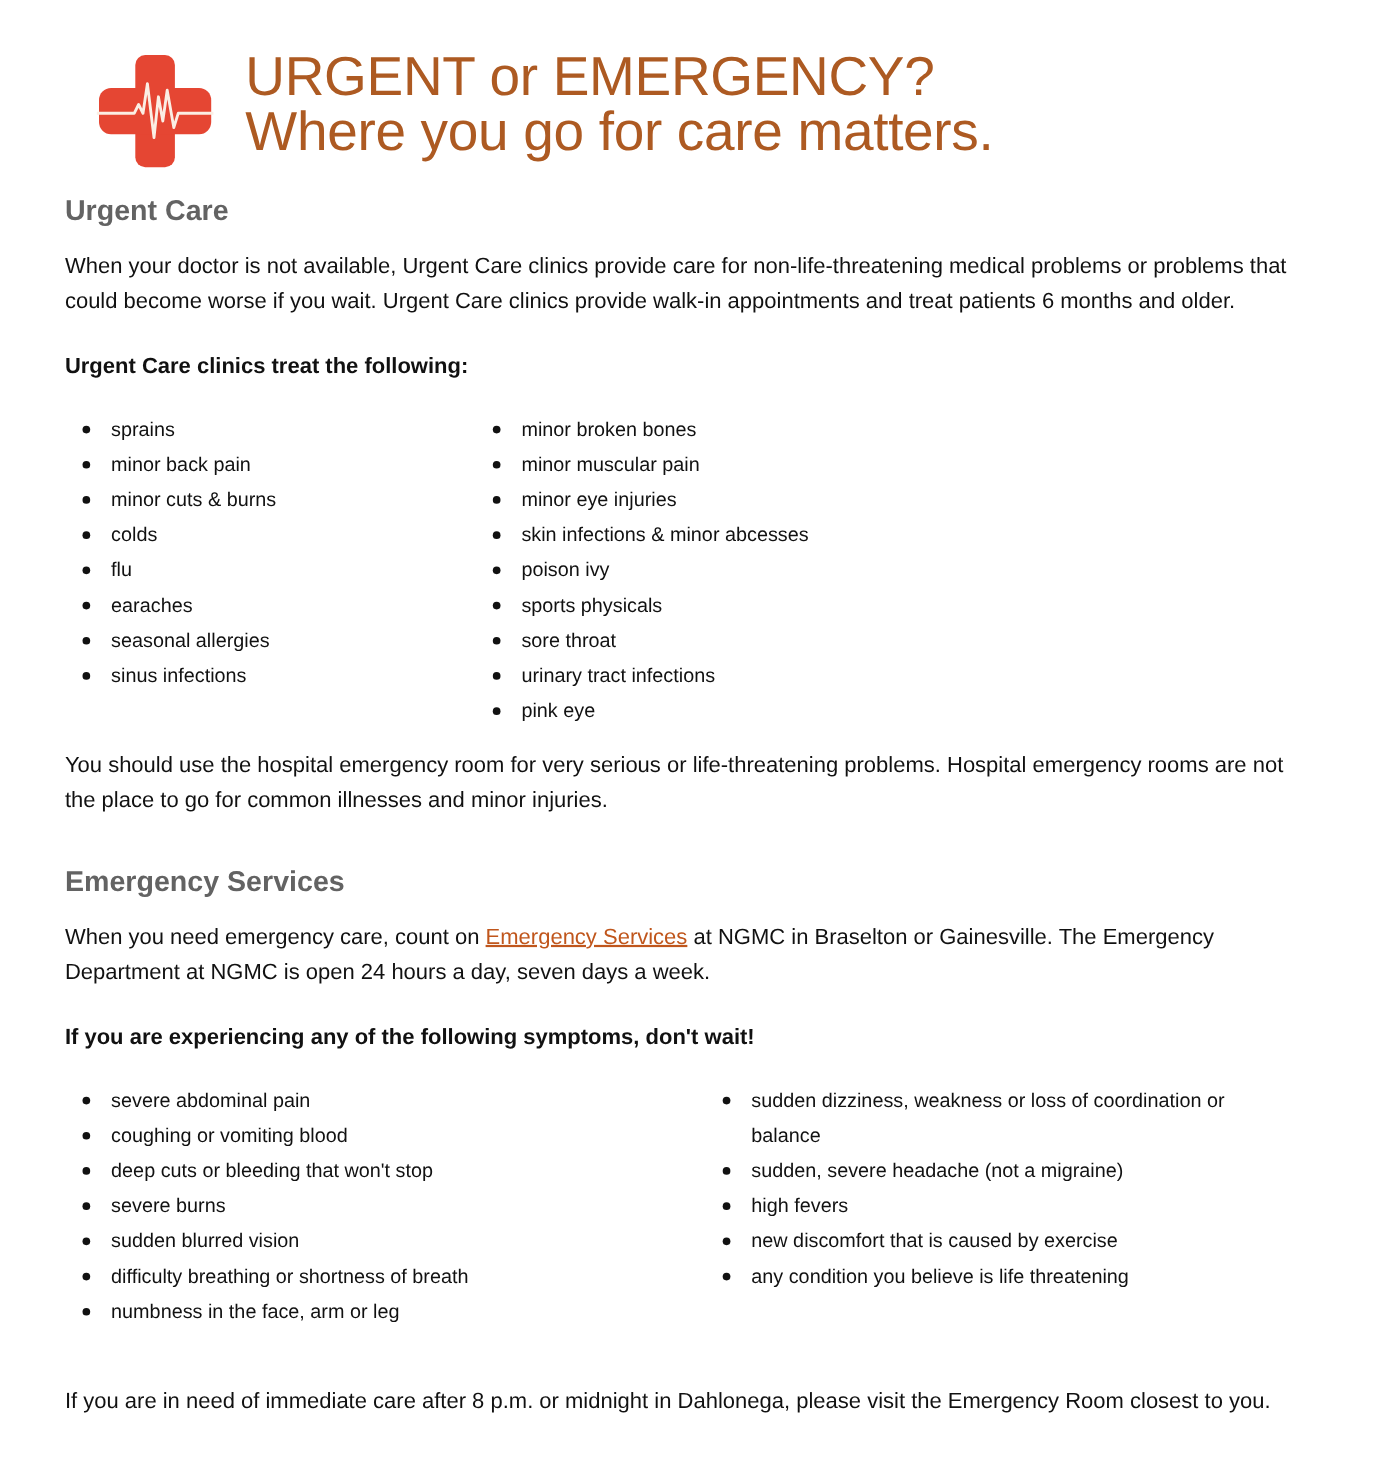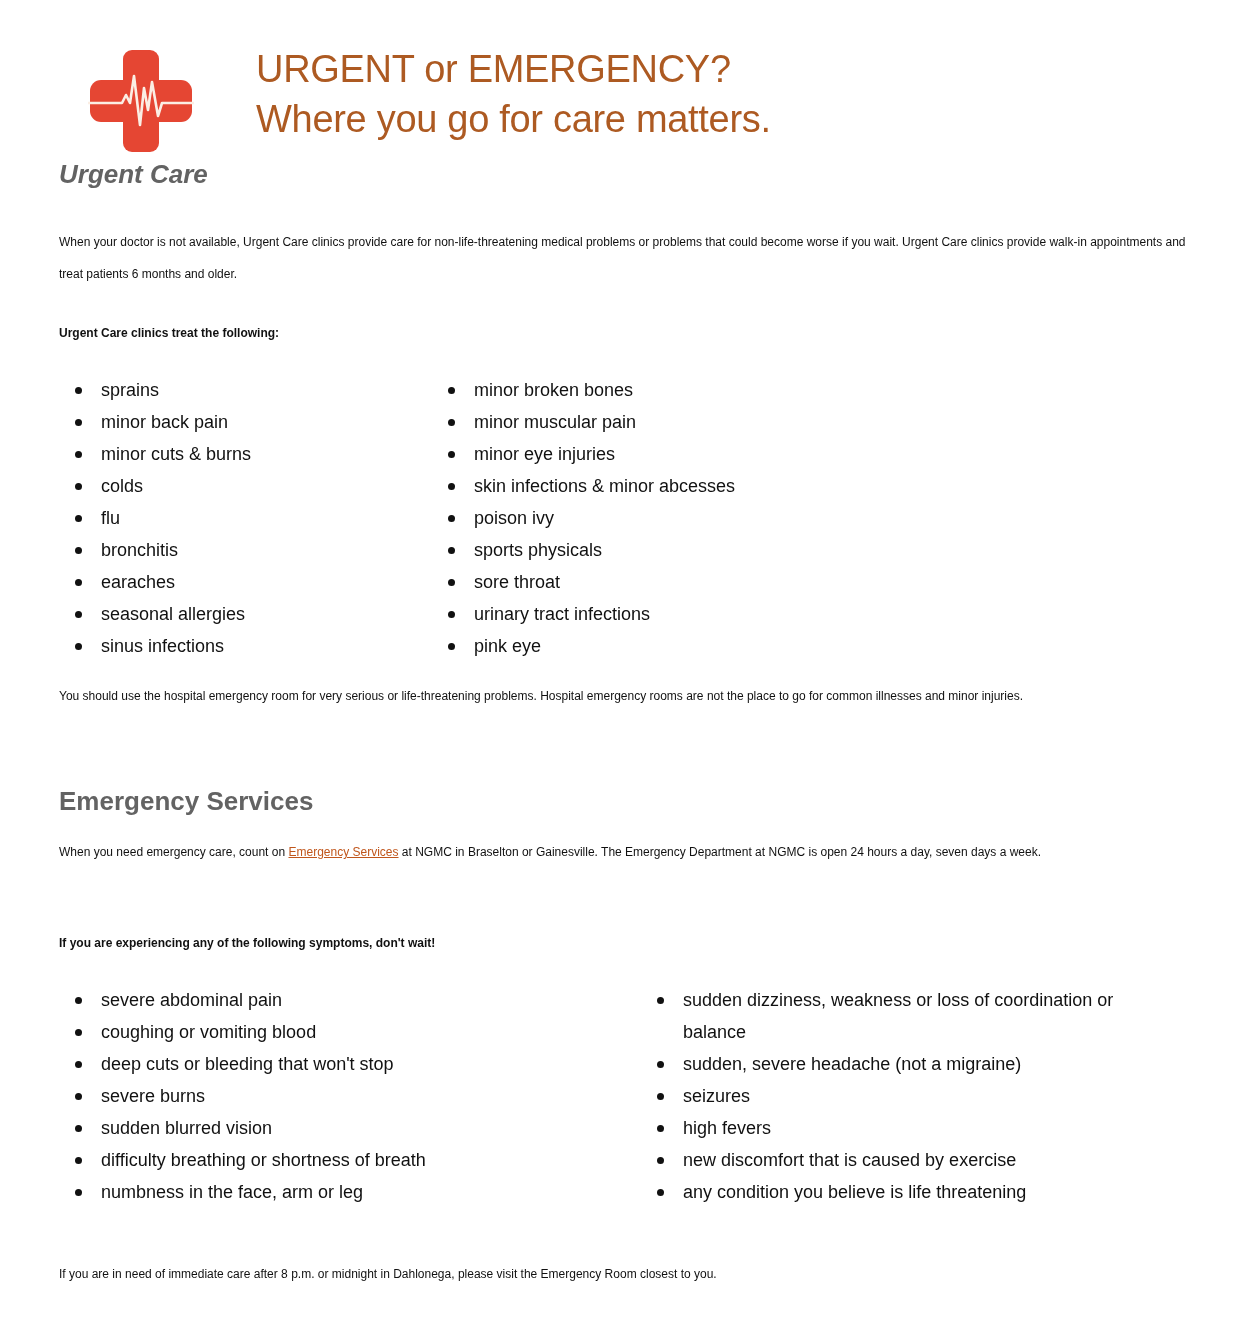--- a/index.html
+++ b/index.html
@@ -16,40 +16,39 @@
       left: 88px;
       top: 48px;
       width: 106px;
       height: 106px;
     }
     .title {
       position: absolute;
       left: 223px;
       top: 44px;
       color: #ad5a22;
-      font-size: 38px;
+      font-size: 50px;
       line-height: 50px;
       letter-spacing: -0.3px;
-      margin-left: 33px;
     }
     .title div { white-space: nowrap; }
     .h2 {
       position: absolute;
       left: 59px;
       font-size: 26px;
       font-weight: bold;
       color: #636363;
       line-height: 32px;
       margin: 0;
     }
     .para {
       position: absolute;
       left: 59px;
       width: 1130px;
-      font-size: 12px;
+      font-size: 20px;
       line-height: 32px;
       margin: 0;
       color: #111;
     }
     .bold { font-weight: bold; margin-top: 12px; }
     .para a { color: #c0561c; text-decoration: underline; }
     ul.col {
       position: absolute;
       list-style: none;
       margin: 12px;
@@ -80,31 +79,30 @@
     <rect x="35" y="2" width="36" height="102" rx="9" ry="9" fill="#e54633"></rect>
     <rect x="2" y="32" width="102" height="42" rx="11" ry="11" fill="#e54633"></rect>
     <polyline points="0,55 34,55 38,47 42,55 46,28 52,77 56,40 60,62 64,34 70,68 74,55 106,55" fill="none" stroke="#fbeee4" stroke-width="2.6" stroke-linejoin="round" stroke-linecap="round"></polyline>
   </svg>
 </div>
 <div class="title">
   <div>URGENT or EMERGENCY?</div>
   <div>Where you go for care matters.</div>
 </div>
 
-<h2 class="h2" style="top:158px;font-style:italic;">Urgent Care</h2>
+<h2 class="h2" style="top:175px;">Urgent Care</h2>
 <p class="para" style="top:226px;">When your doctor is not available, Urgent Care clinics provide care for non-life-threatening medical problems or problems that could become worse if you wait. Urgent Care clinics provide walk-in appointments and treat patients 6 months and older.</p>
 <p class="para bold" style="top:305px;">Urgent Care clinics treat the following:</p>
 
 <ul class="col" id="uc-left" style="left:59px; top:362px; width:360px;">
     <li>sprains</li>
     <li>minor back pain</li>
     <li>minor cuts &amp; burns</li>
     <li>colds</li>
     <li>flu</li>
-    <li>bronchitis</li>
     <li>earaches</li>
     <li>seasonal allergies</li>
     <li>sinus infections</li>
   </ul>
 <ul class="col" id="uc-right" style="left:432px; top:362px; width:420px;">
     <li>minor broken bones</li>
     <li>minor muscular pain</li>
     <li>minor eye injuries</li>
     <li>skin infections &amp; minor abcesses</li>
     <li>poison ivy</li>
@@ -125,19 +123,18 @@
     <li>coughing or vomiting blood</li>
     <li>deep cuts or bleeding that won't stop</li>
     <li>severe burns</li>
     <li>sudden blurred vision</li>
     <li>difficulty breathing or shortness of breath</li>
     <li>numbness in the face, arm or leg</li>
   </ul>
 <ul class="col" id="em-right" style="left:641px; top:972px; width:500px;">
     <li>sudden dizziness, weakness or loss of coordination or balance</li>
     <li>sudden, severe headache (not a migraine)</li>
-    <li>seizures</li>
     <li>high fevers</li>
     <li>new discomfort that is caused by exercise</li>
     <li>any condition you believe is life threatening</li>
   </ul>
 
 <p class="para" style="top:1258px;">If you are in need of immediate care after 8 p.m. or midnight in Dahlonega, please visit the Emergency Room closest to you.</p>
 
 </body></html>

